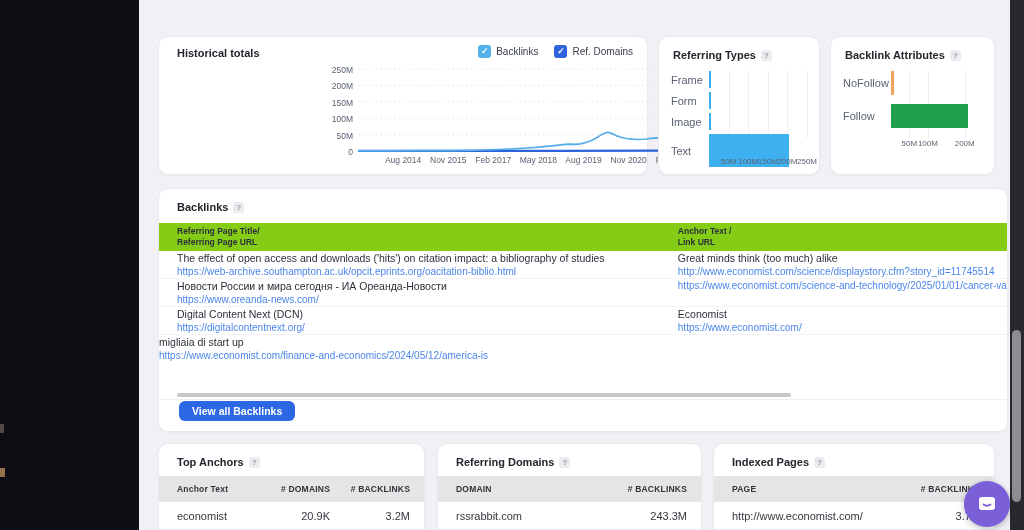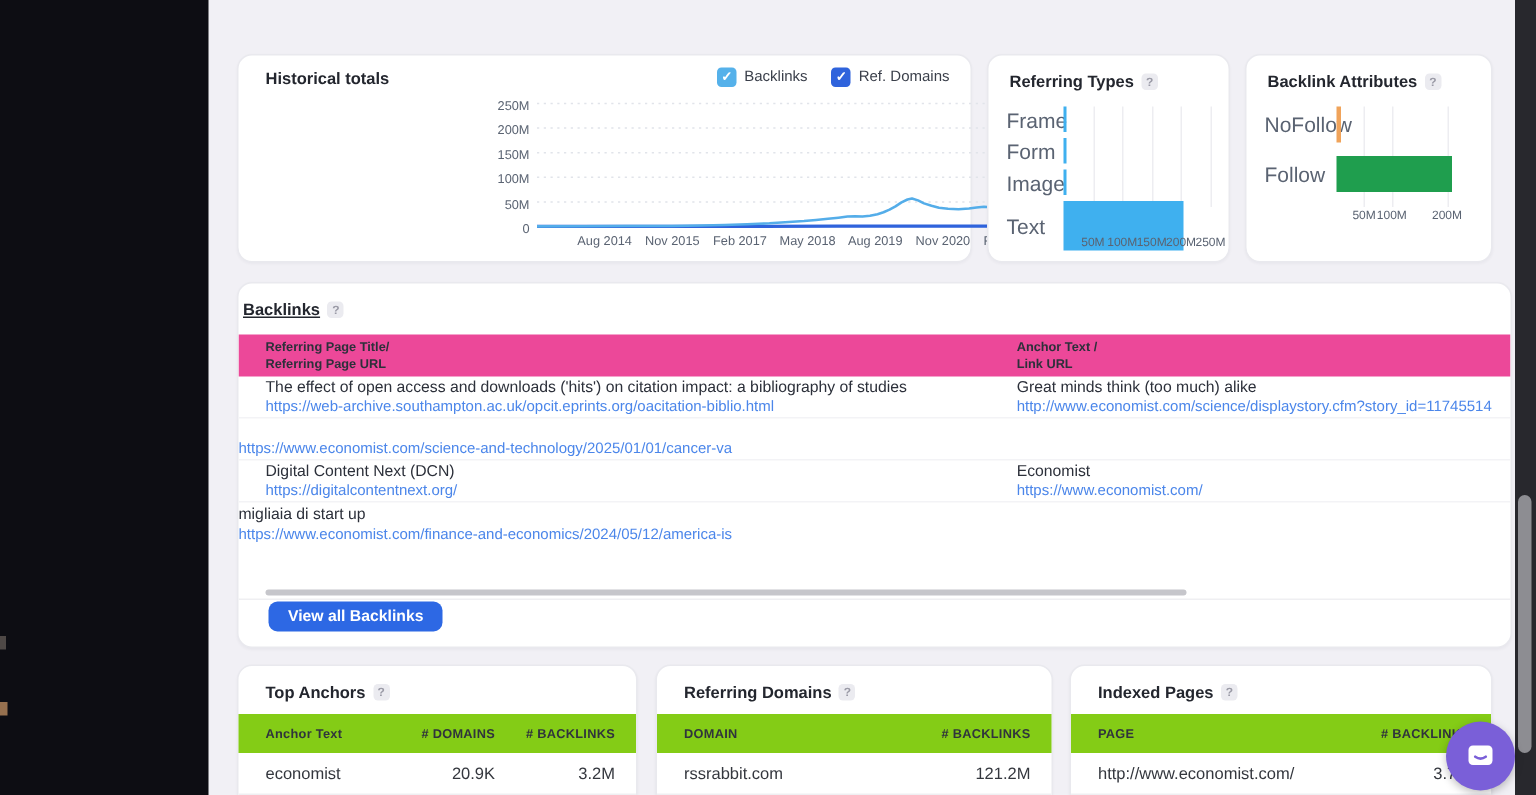--- a/index.html
+++ b/index.html
@@ -36,53 +36,53 @@
   .hist-ylabels span { position:absolute; right:0; font-size:8.5px; color:#5a6372; }
   .hist-xlabels { position:absolute; left:199px; top:118px; width:445px; height:12px; }
   .hist-xlabels span { position:absolute; transform:translateX(-50%); font-size:8.5px; color:#5a6372; white-space:nowrap; }
 
   
   #card-types { left:658px; top:36px; width:162px; height:139px; }
   #card-attrs { left:830px; top:36px; width:165px; height:139px; }
   .bars-title { position:absolute; left:14px; top:12px; }
   .bars-wrap { position:absolute; left:12px; top:34px; right:8px; bottom:24px; }
   .bar-row { display:flex; align-items:center; }
-  .bar-label { font-size:14px; color:#5a6372; text-align:right; flex:0 0 auto; padding-right:22px; }
+  .bar-label { font-size:11px; color:#5a6372; text-align:right; flex:0 0 auto; padding-right:22px; }
   .bar { height:100%; }
   .plot-area { position:relative; }
   .grid-v { position:absolute; top:0; bottom:0; width:1px; background:#ededf1; }
   .bar-ticks { position:absolute; height:12px; }
   .bar-ticks span { position:absolute; transform:translateX(-50%); font-size:8px; color:#5a6372; white-space:nowrap; }
 
   
   #card-backlinks { left:158px; top:188px; width:850px; height:244px; overflow:hidden; }
-  #card-backlinks .card-title { position:absolute; left:3px; top:12px;text-decoration:underline; }
-  .bl-header { position:absolute; left:0; top:34px; width:100%; height:28px; background:#ec4899; display:flex; }
+  #card-backlinks .card-title { position:absolute; left:18px; top:12px; }
+  .bl-header { position:absolute; left:0; top:34px; width:100%; height:28px; background:#84cc16; display:flex; }
   .bl-hcell { font-size:8.5px; font-weight:bold; color:#2c303a; line-height:11px; padding-top:3px; }
   .bl-hcell.c1 { padding-left:18px; width:520px; }
   .bl-hcell.c2 { width:330px; }
   .bl-rows { position:absolute; left:0; top:62px; width:100%; }
-  .bl-row { display:flex; height:28px; border-bottom:1px solid #f3f3f6;align-items:flex-end; }
+  .bl-row { display:flex; height:28px; border-bottom:1px solid #f3f3f6; }
   .bl-cell { white-space:nowrap; overflow:hidden; }
   .bl-cell.c1 { padding-left:18px; width:520px; }
   .bl-cell.c2 { width:330px; }
   .bl-t { font-size:10.5px; color:#2c303a; line-height:14px; }
   .bl-u { font-size:10px; line-height:13px; color:#4b86ea; cursor:pointer; }
   .h-scroll { position:absolute; left:0; top:204px; width:100%; height:5px; }
   .h-thumb { position:absolute; left:18px; top:0; width:614px; height:4px; border-radius:2px; background:#c6c6cb; }
   .bl-footer-line { position:absolute; left:0; top:210px; width:100%; height:1px; background:#efeff2; }
   .btn { position:absolute; left:20px; top:212px; height:20px; padding:0 13px; background:#2d68e4; color:#fff; font-size:10.5px; font-weight:bold; line-height:20px; border:none; border-radius:6px; cursor:pointer; font-family:"Liberation Sans", sans-serif; }
 
   
   .mini-card { top:443px; height:120px; }
   #card-anchors { left:158px; width:267px; }
   #card-refdom { left:437px; width:265px; }
   #card-indexed { left:713px; width:282px; }
   .mini-title { position:absolute; left:18px; top:12px; }
-  .mini-head { position:absolute; left:0; top:32px; width:100%; height:26px; background:#84cc16; display:flex; align-items:center; padding:0 14px 0 18px; }
+  .mini-head { position:absolute; left:0; top:32px; width:100%; height:26px; background:#e5e5e5; display:flex; align-items:center; padding:0 14px 0 18px; }
   .mini-head span { font-size:8.5px; font-weight:bold; color:#30343c; letter-spacing:.2px; }
   .mini-row { position:absolute; left:0; top:58px; width:100%; height:28px; display:flex; align-items:center; padding:0 14px 0 18px; border-bottom:1px solid #efeff2; }
   .mini-row span { font-size:11px; color:#34373e; }
   .grow { flex:1; }
   .num { text-align:right; }
   .w70 { width:70px; } .w80 { width:80px; }
   .blue { color:#4b86ea; cursor:pointer; }
 
   
   .chat-btn { position:absolute; left:964px; top:481px; width:46px; height:46px; border-radius:50%; background:#7a5fd8; z-index:9; display:flex; align-items:center; justify-content:center; cursor:pointer; box-shadow:0 2px 6px rgba(0,0,0,.25); }
@@ -219,20 +219,24 @@
         <div class="bl-cell c1">
             <div class="bl-t">The effect of open access and downloads ('hits') on citation impact: a bibliography of studies</div>
             <div class="bl-u">https://web-archive.southampton.ac.uk/opcit.eprints.org/oacitation-biblio.html</div>
           </div>
         <div class="bl-cell c2">
             <div class="bl-t">Great minds think (too much) alike</div>
             <div class="bl-u">http://www.economist.com/science/displaystory.cfm?story_id=11745514</div>
           </div>
       </div>
       <div class="bl-row">
+        <div class="bl-cell c1">
+            <div class="bl-t">Новости России и мира сегодня - ИА Ореанда-Новости</div>
+            <div class="bl-u">https://www.oreanda-news.com/</div>
+          </div>
         <div class="bl-cell c2">
             <div class="bl-u">https://www.economist.com/science-and-technology/2025/01/01/cancer-va</div>
           </div>
       </div>
       <div class="bl-row">
         <div class="bl-cell c1">
             <div class="bl-t">Digital Content Next (DCN)</div>
             <div class="bl-u">https://digitalcontentnext.org/</div>
           </div>
         <div class="bl-cell c2">
@@ -269,21 +273,21 @@
   </div>
 
   <div class="card mini-card" id="card-refdom">
     <div class="card-title mini-title"><span>Referring Domains</span><span class="help">?</span></div>
     <div class="mini-head">
       <span class="grow">DOMAIN</span>
       <span class="num w80"># BACKLINKS</span>
     </div>
     <div class="mini-row">
       <span class="grow">rssrabbit.com</span>
-      <span class="num w80 blue">121.2M</span>
+      <span class="num w80 blue">243.3M</span>
     </div>
   </div>
 
   <div class="card mini-card" id="card-indexed">
     <div class="card-title mini-title"><span>Indexed Pages</span><span class="help">?</span></div>
     <div class="mini-head">
       <span class="grow">PAGE</span>
       <span class="num w80"># BACKLINKS</span>
     </div>
     <div class="mini-row">

